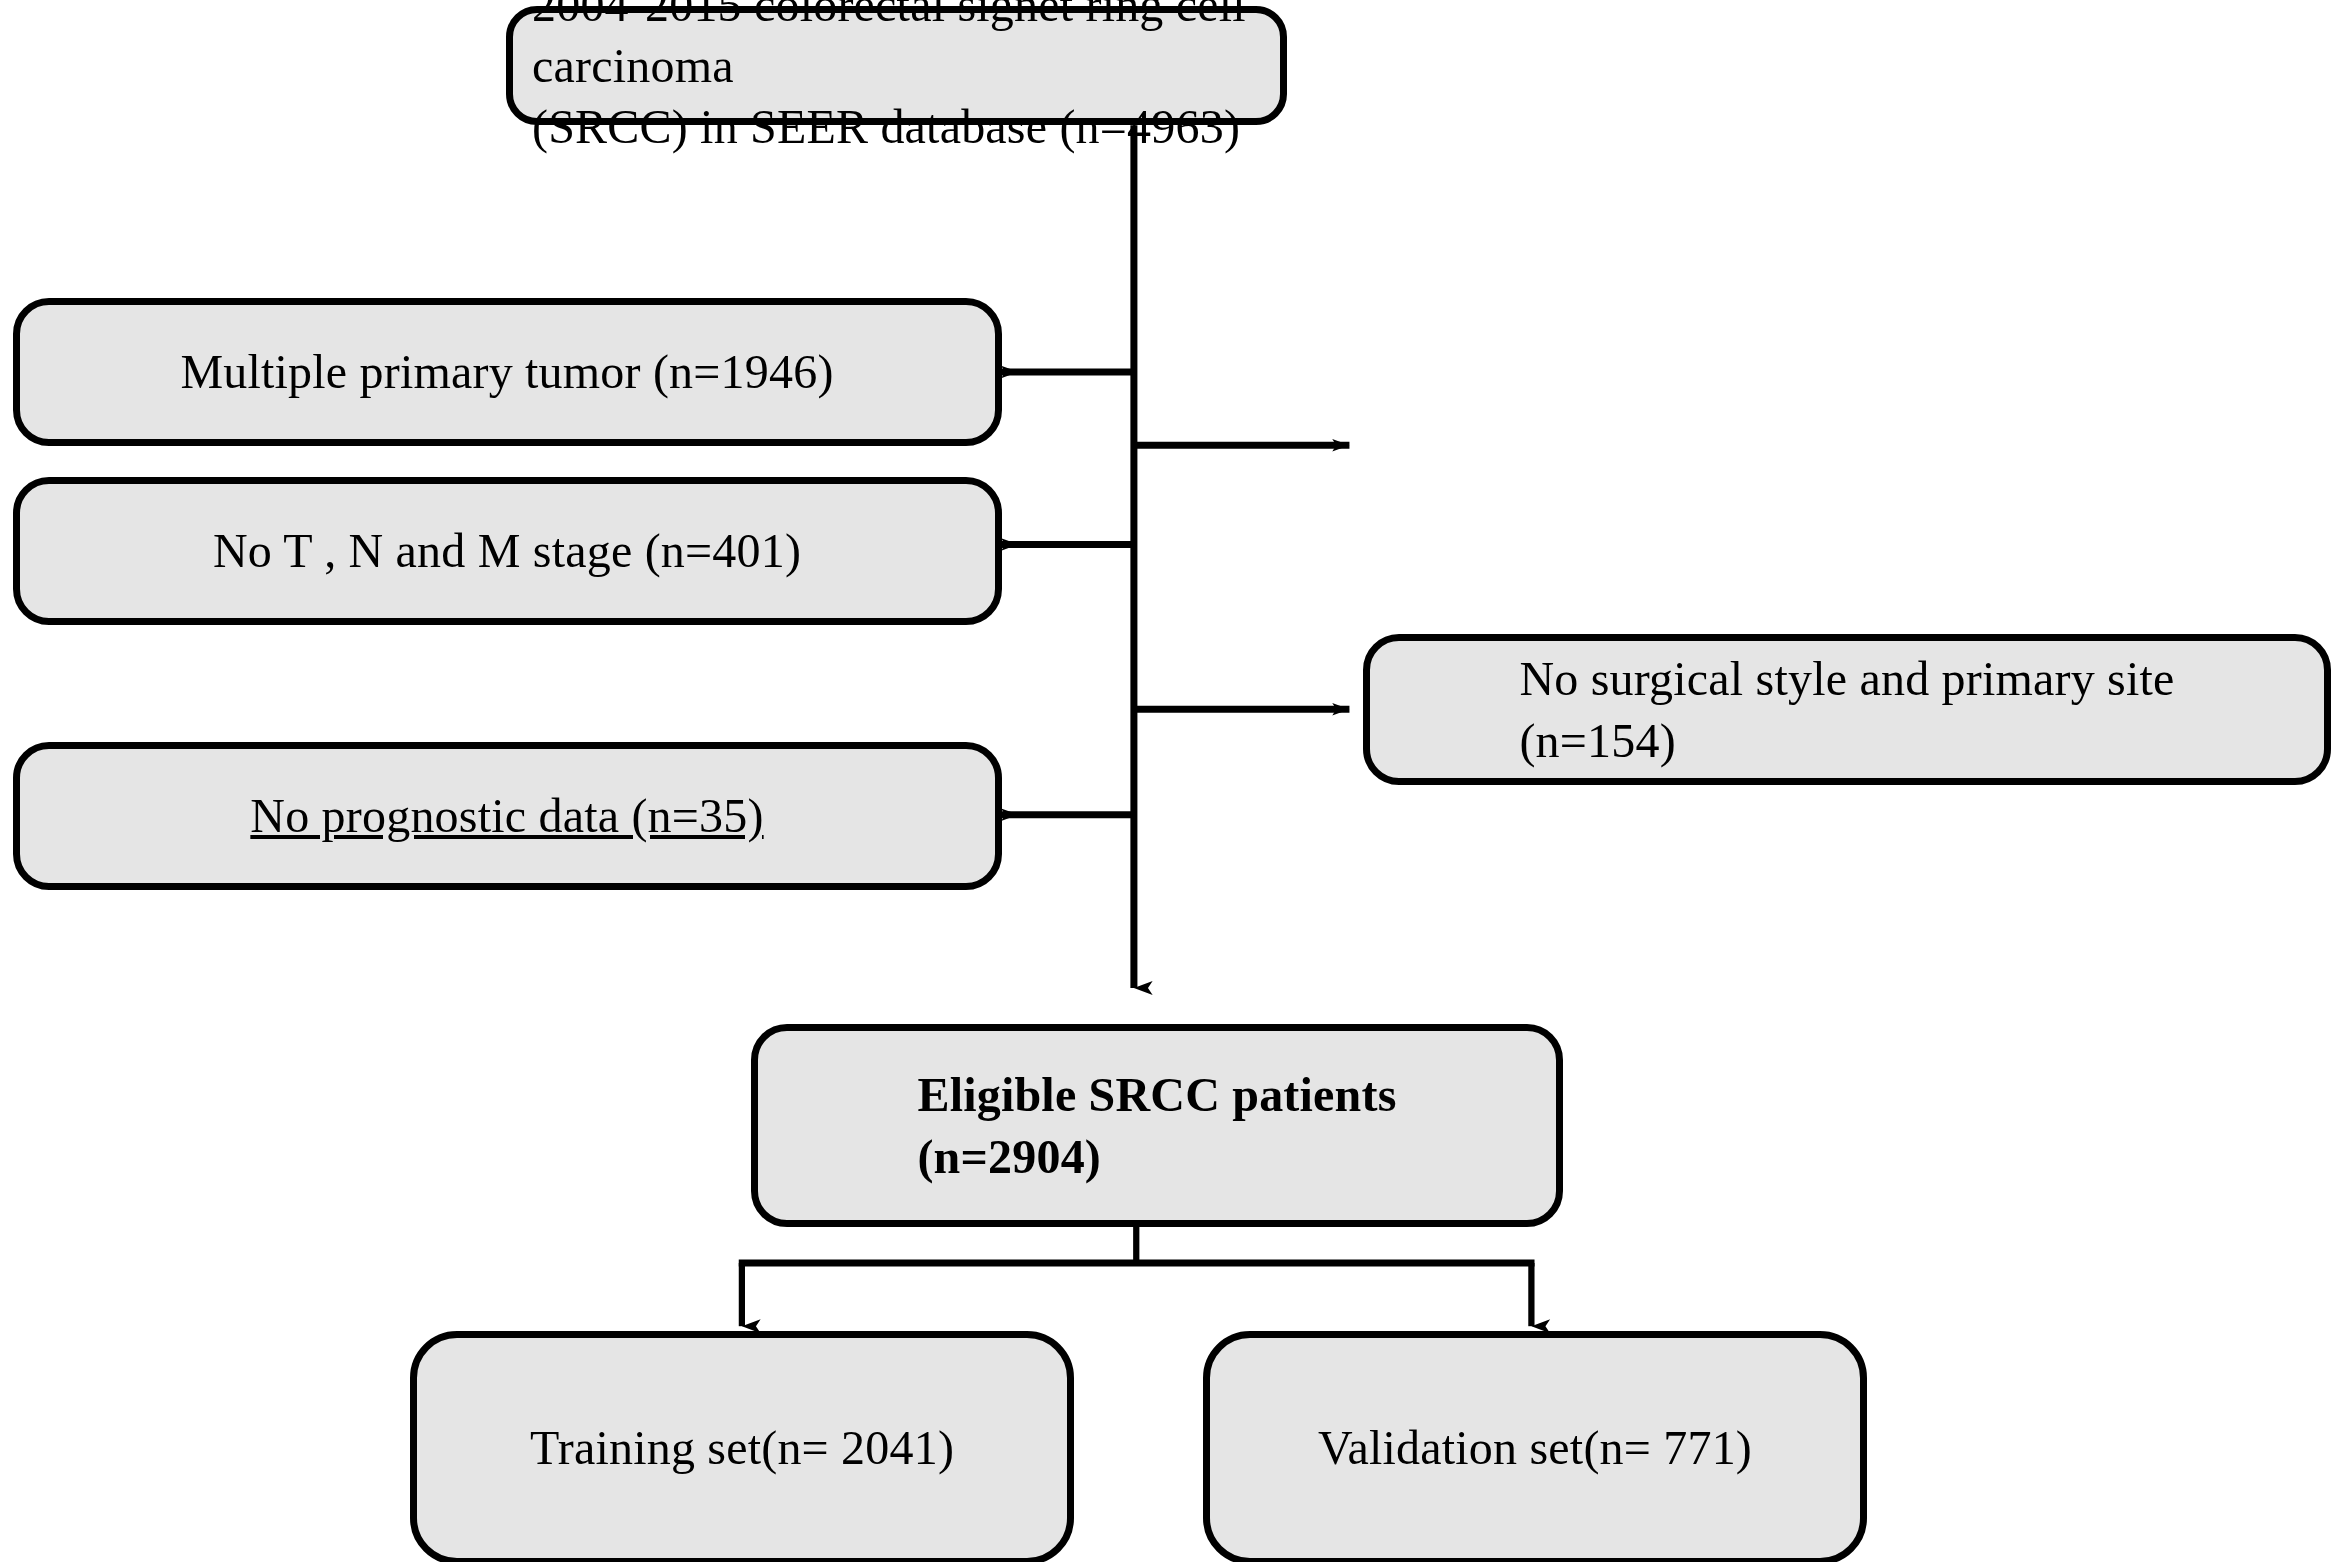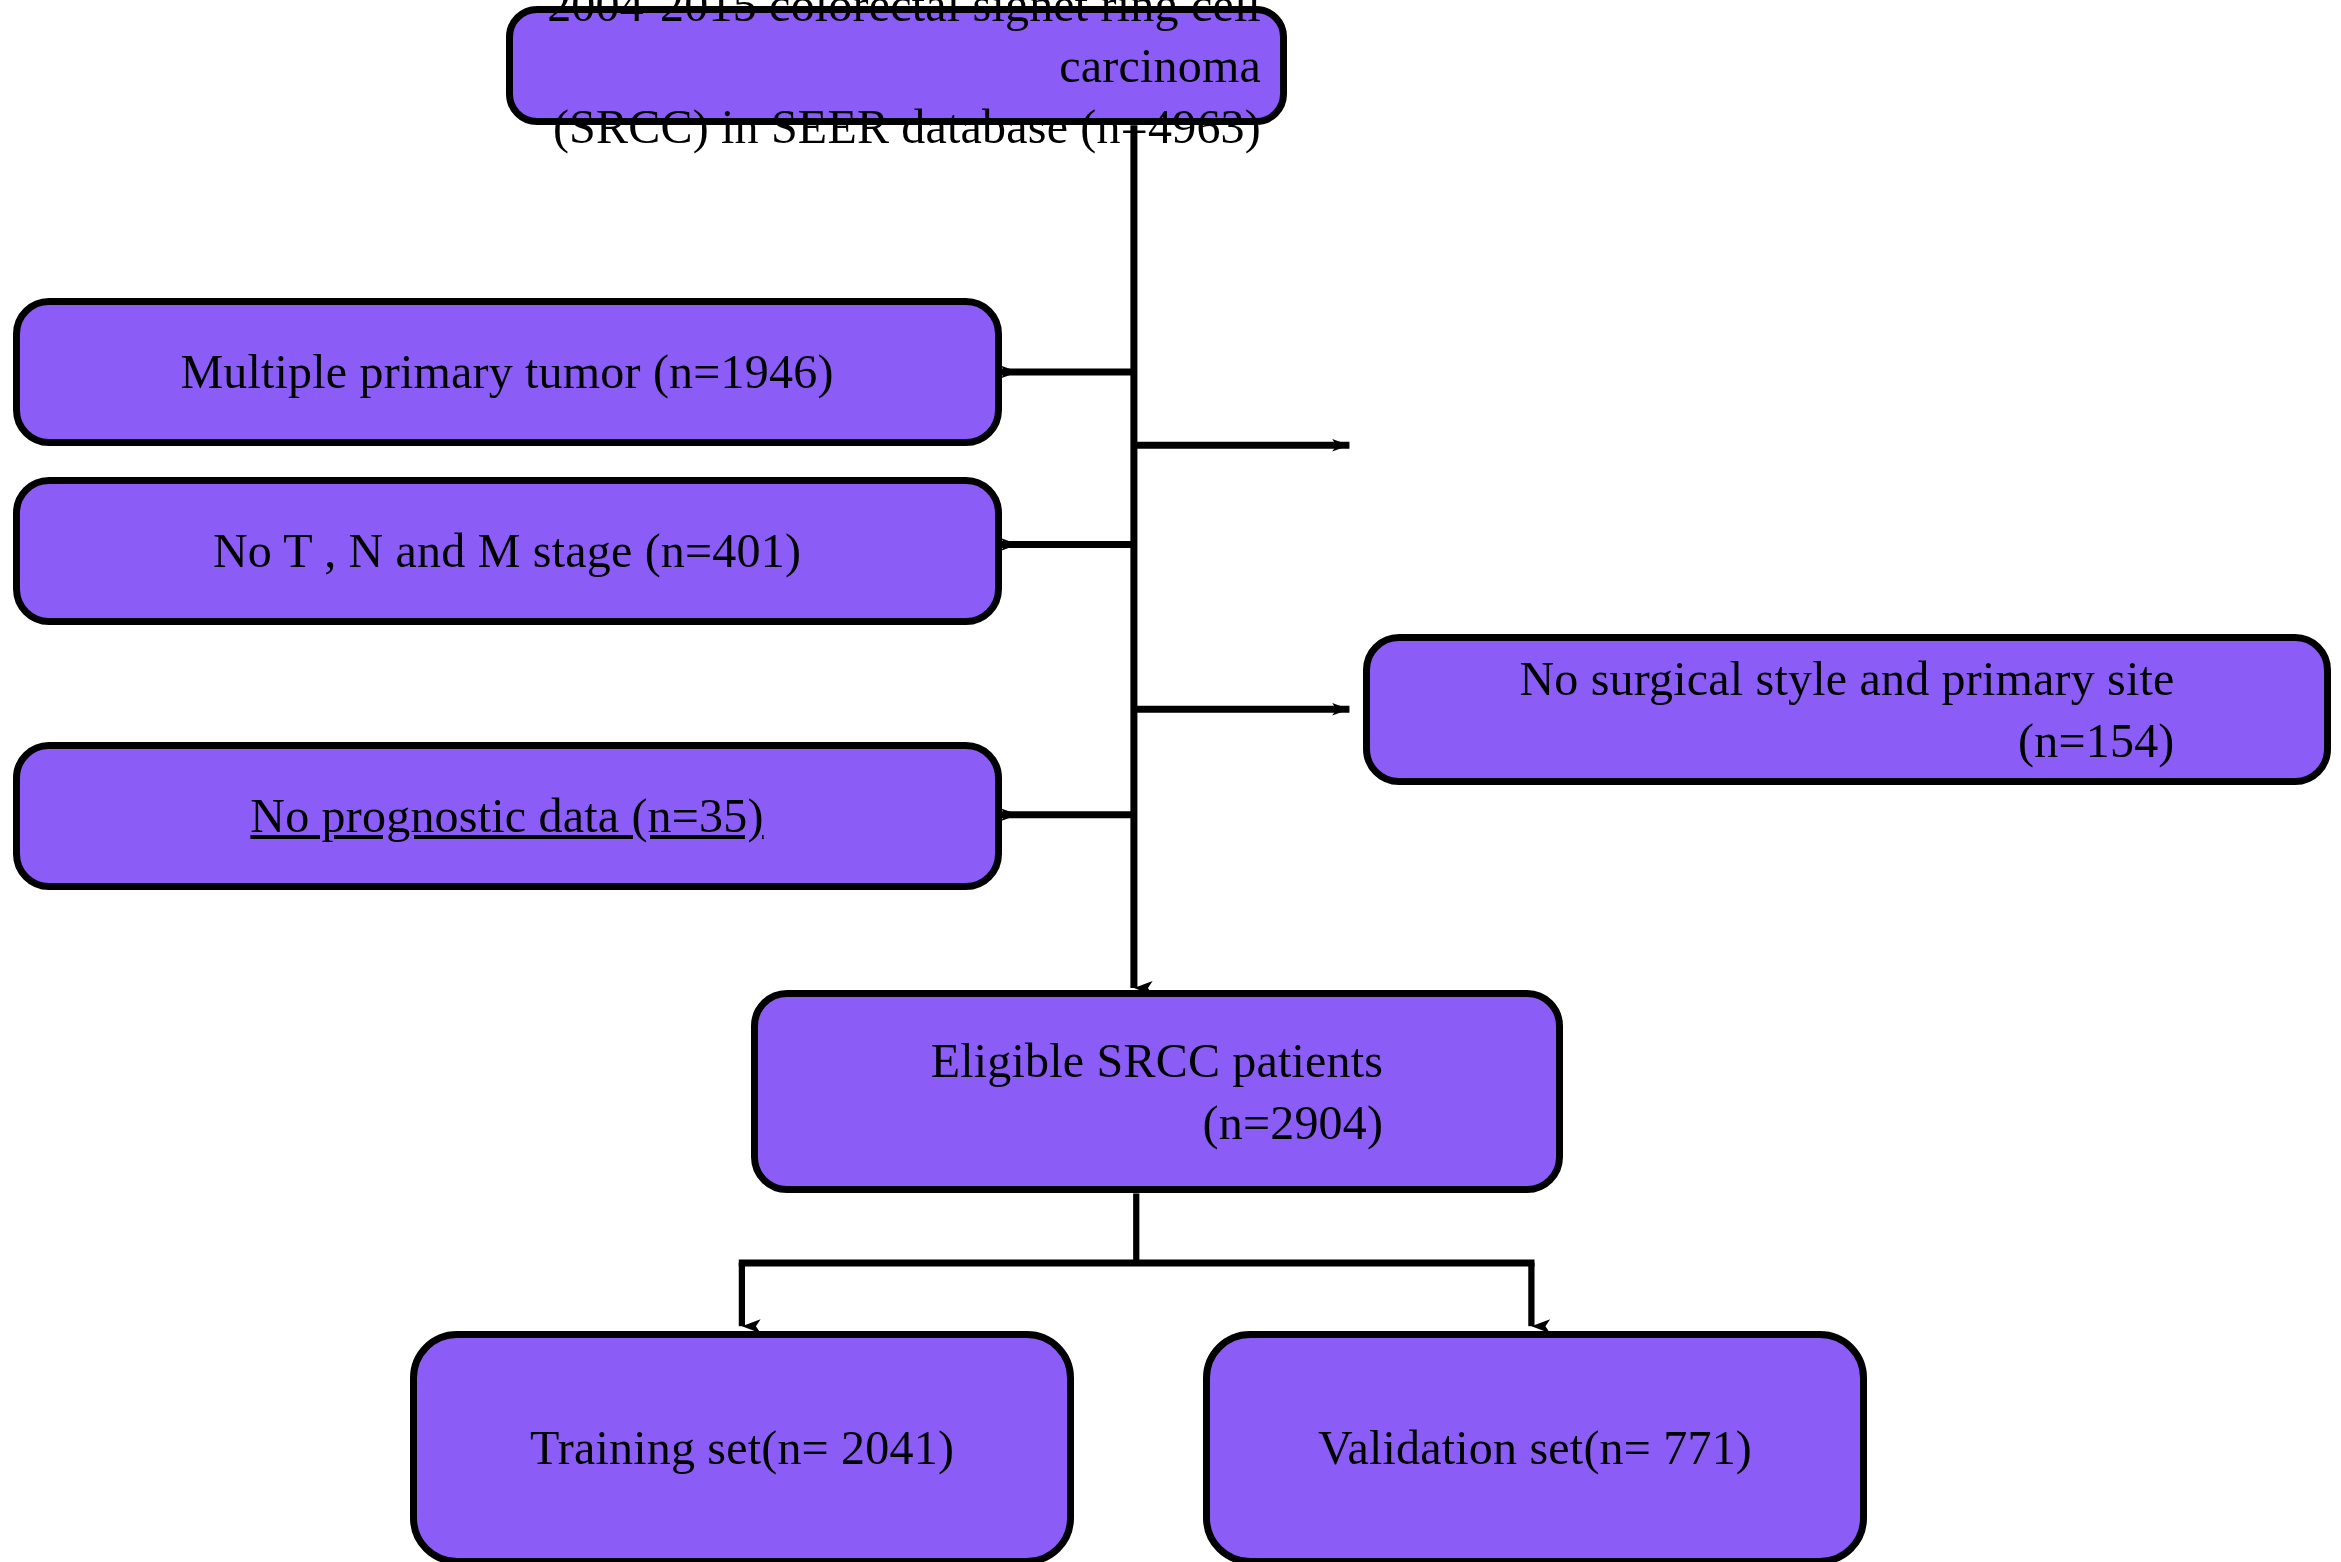--- a/index.html
+++ b/index.html
@@ -20,27 +20,27 @@
     position: absolute;
     top: 0;
     left: 0;
     width: 2342px;
     height: 1563px;
     display: block;
   }
   .node-box {
     position: absolute;
     box-sizing: border-box;
-    background: #8b5cf6;
+    background: #e5e5e5;
     border: 7px solid #000000;
     border-radius: 36px;
     display: flex;
     align-items: center;
     justify-content: center;
-    text-align: right;
+    text-align: left;
   }
   .node-label {
     font-family: "Liberation Serif", "DejaVu Serif", serif;
     color: #000000;
     font-size: 48px;
     line-height: 1.28;
     letter-spacing: 0.2px;
     padding: 0 19px;
     white-space: pre-line;
   }
@@ -111,21 +111,21 @@
 
   <div class="node-box" style="left:1363px; top:634px; width:968px; height:151px;">
     <span class="node-label">No surgical style and primary site
 (n=154)</span>
   </div>
 
   <div class="node-box" style="left:12.5px; top:742px; width:989px; height:148px;text-decoration:underline;">
     <span class="node-label">No prognostic data (n=35)</span>
   </div>
 
-  <div class="node-box" style="left:751px; top:990px; width:812px; height:203px;">
+  <div class="node-box" style="left:751px; top:1024px; width:812px; height:203px;font-weight:bold;">
     <span class="node-label">Eligible SRCC patients
 (n=2904)</span>
   </div>
 
   <div class="node-box" style="left:410px; top:1331px; width:664px; height:234px; border-radius:47px;">
     <span class="node-label">Training set(n= 2041)</span>
   </div>
 
   <div class="node-box" style="left:1203px; top:1331px; width:664px; height:234px; border-radius:47px;">
     <span class="node-label">Validation set(n= 771)</span>

